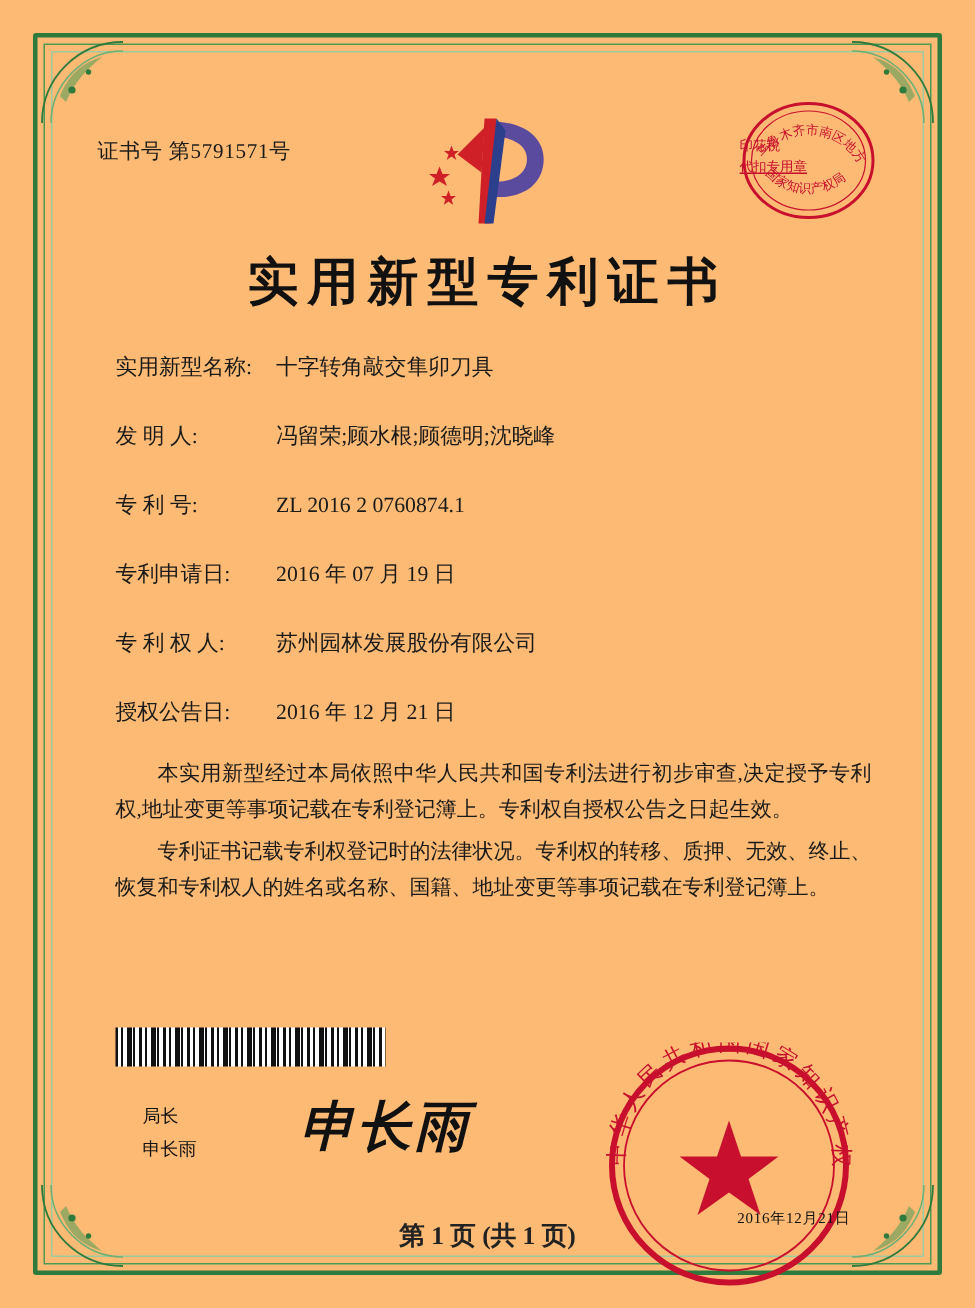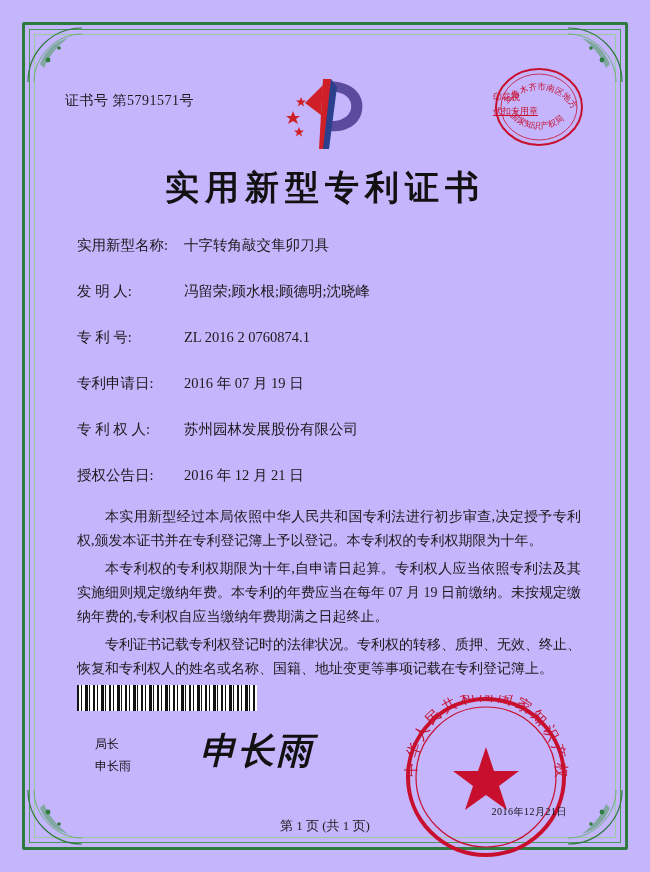--- a/index.html
+++ b/index.html
@@ -12,21 +12,21 @@
     height: 872px;
     font-family: "Liberation Serif", "DejaVu Serif", serif;
     color: #111;
     position: relative;
     overflow: hidden;
   }
 
   .page {
     position: absolute;
     inset: 0;
-    background: #c4b5fd;
+    background: #fdba74;
   }
 
   
   .frame-outer {
     position: absolute;
     left: 22px;
     top: 22px;
     right: 22px;
     bottom: 22px;
     border: 3px solid #2f7a3d;
@@ -207,22 +207,23 @@
     font-size: 10px;
     color: #111;
     letter-spacing: 0.5px;
   }
 
   .footer {
     position: absolute;
     left: 0; right: 0;
     bottom: -8px;
     text-align: center;
-    font-size: 13px;
+    font-size: 17px;
     color: #222;
+    font-weight: bold;
   }
 </style>
 </head>
 <body>
 
 <div class="page">
 
   <div class="frame-outer"></div>
   <div class="frame-inner"></div>
   <div class="frame-hair"></div>
@@ -319,22 +320,21 @@
       </div>
       <div class="field-row">
         <span class="field-label">专 利 权 人:</span><span class="field-value">苏州园林发展股份有限公司</span>
       </div>
       <div class="field-row">
         <span class="field-label">授权公告日:</span><span class="field-value">2016 年 12 月 21 日</span>
       </div>
     </div>
 
     <div class="body-text">
-      <p>本实用新型经过本局依照中华人民共和国专利法进行初步审查,决定授予专利权,颁发本证书并在专利登记簿上予以登记。本专利权的专利权期限为十年。</p>
-      <p>本专利权的专利权期限为十年,自申请日起算。专利权人应当依照专利法及其实施细则规定缴纳年费。本专利的年费应当在每年 07 月 19 日前缴纳。未按规定缴纳年费的,专利权自应当缴纳年费期满之日起终止。</p>
+      <p>本实用新型经过本局依照中华人民共和国专利法进行初步审查,决定授予专利权,地址变更等事项记载在专利登记簿上。专利权自授权公告之日起生效。</p>
       <p>专利证书记载专利权登记时的法律状况。专利权的转移、质押、无效、终止、恢复和专利权人的姓名或名称、国籍、地址变更等事项记载在专利登记簿上。</p>
     </div>
 
     <div class="barcode"></div>
 
     <div class="sig-label">
       <div>局长</div>
       <div>申长雨</div>
     </div>
 

